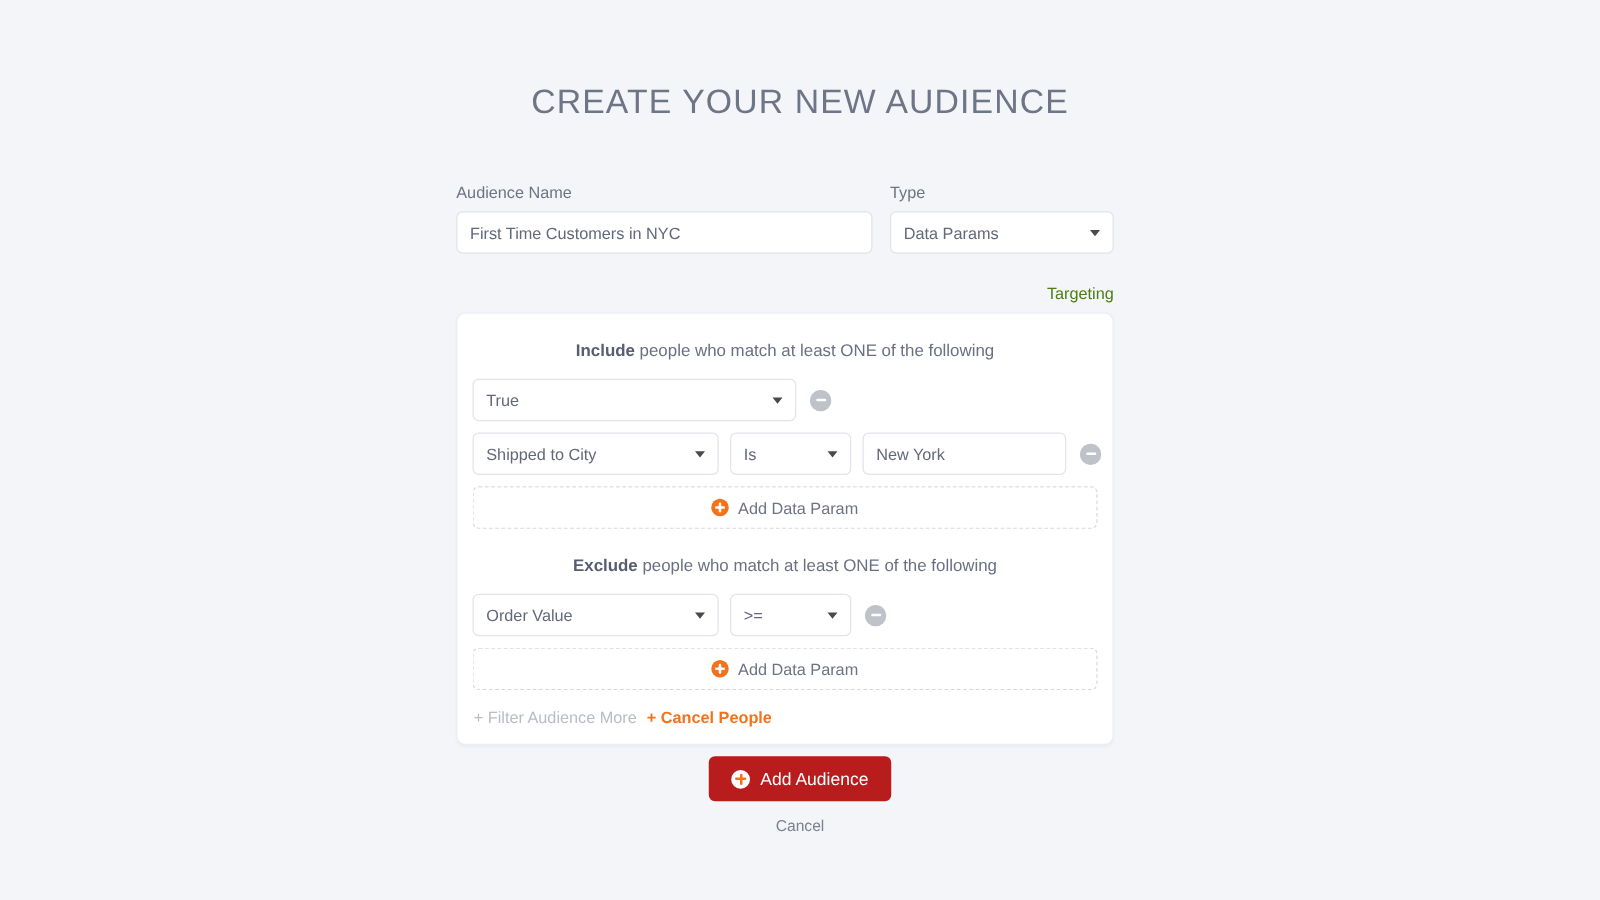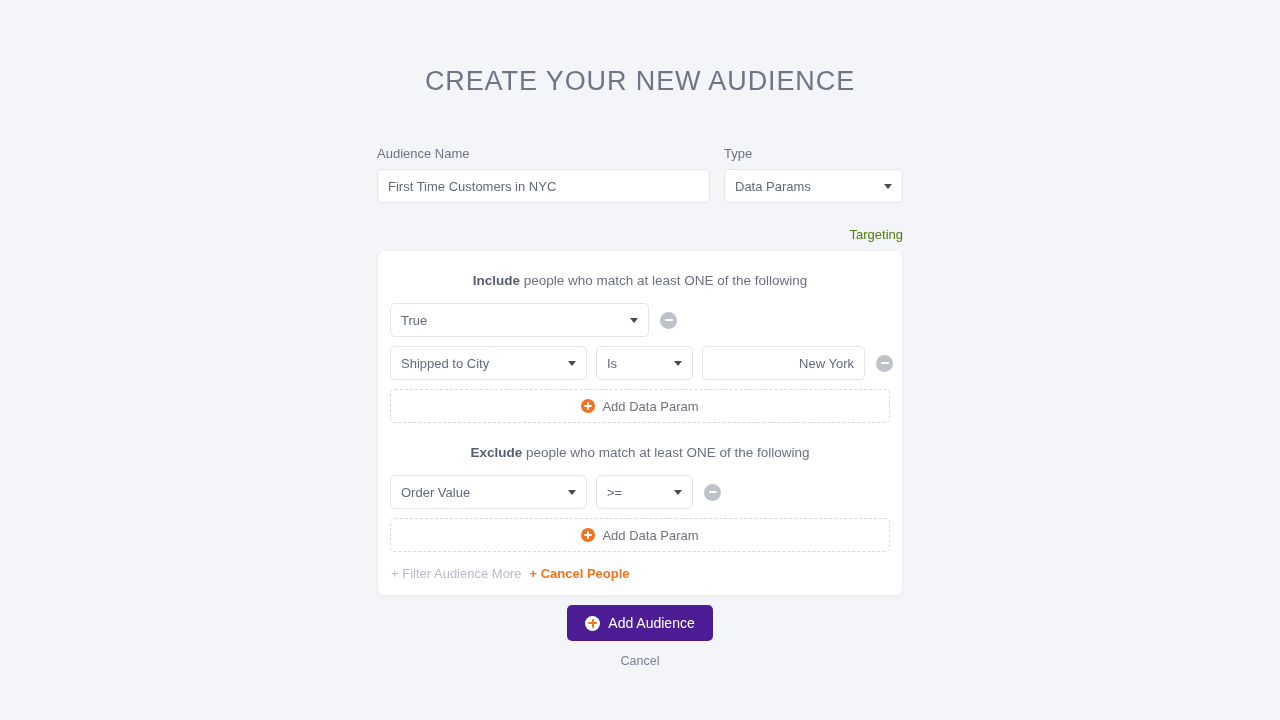--- a/index.html
+++ b/index.html
@@ -34,21 +34,21 @@
     font-weight: 300;
     letter-spacing: 0.9px;
     color: #6e7586;
     white-space: nowrap;
   }
 
   
   .form-wrap {
     position: absolute;
     top: 146px;
-    left: 377px;
+    left: 365px;
     width: 526px;
   }
 
   .top-row {
     display: flex;
     gap: 14px;
     align-items: flex-start;
   }
 
   .field-group.name  { width: 333px; }
@@ -123,21 +123,21 @@
     align-items: center;
     gap: 9px;
     margin-bottom: 9px;
   }
 
   .rule-row .control { flex: none; }
 
   .w-param { width: 197px; }
   .w-val-wide { width: 259px; }
   .w-op   { width: 97px; }
-  .w-val  { width: 163px; justify-content: flex-end; }
+  .w-val  { width: 163px; }
 
   .remove-btn {
     width: 17px;
     height: 17px;
     border-radius: 50%;
     background: #bfc2c9;
     display: flex;
     align-items: center;
     justify-content: center;
     flex: none;
@@ -210,21 +210,21 @@
     top: 605px;
     left: 0;
     width: 1280px;
     text-align: center;
   }
 
   .primary-btn {
     display: inline-flex;
     align-items: center;
     gap: 8px;
-    background: #4c1d95;
+    background: #b91c1c;
     color: #ffffff;
     border: none;
     border-radius: 5px;
     height: 36px;
     padding: 0 18px;
     font-size: 14px;
     font-family: inherit;
     cursor: pointer;
   }
   .primary-btn .plus-icon {

